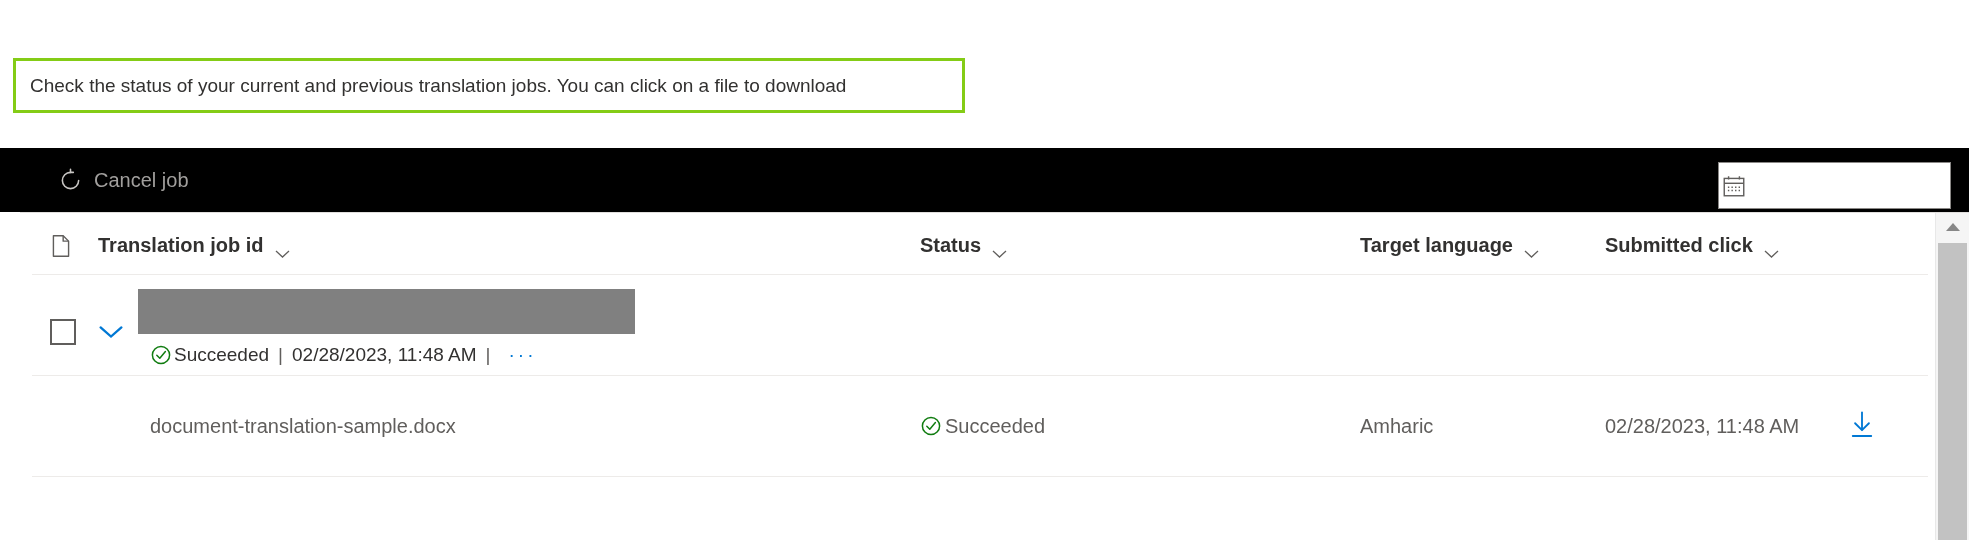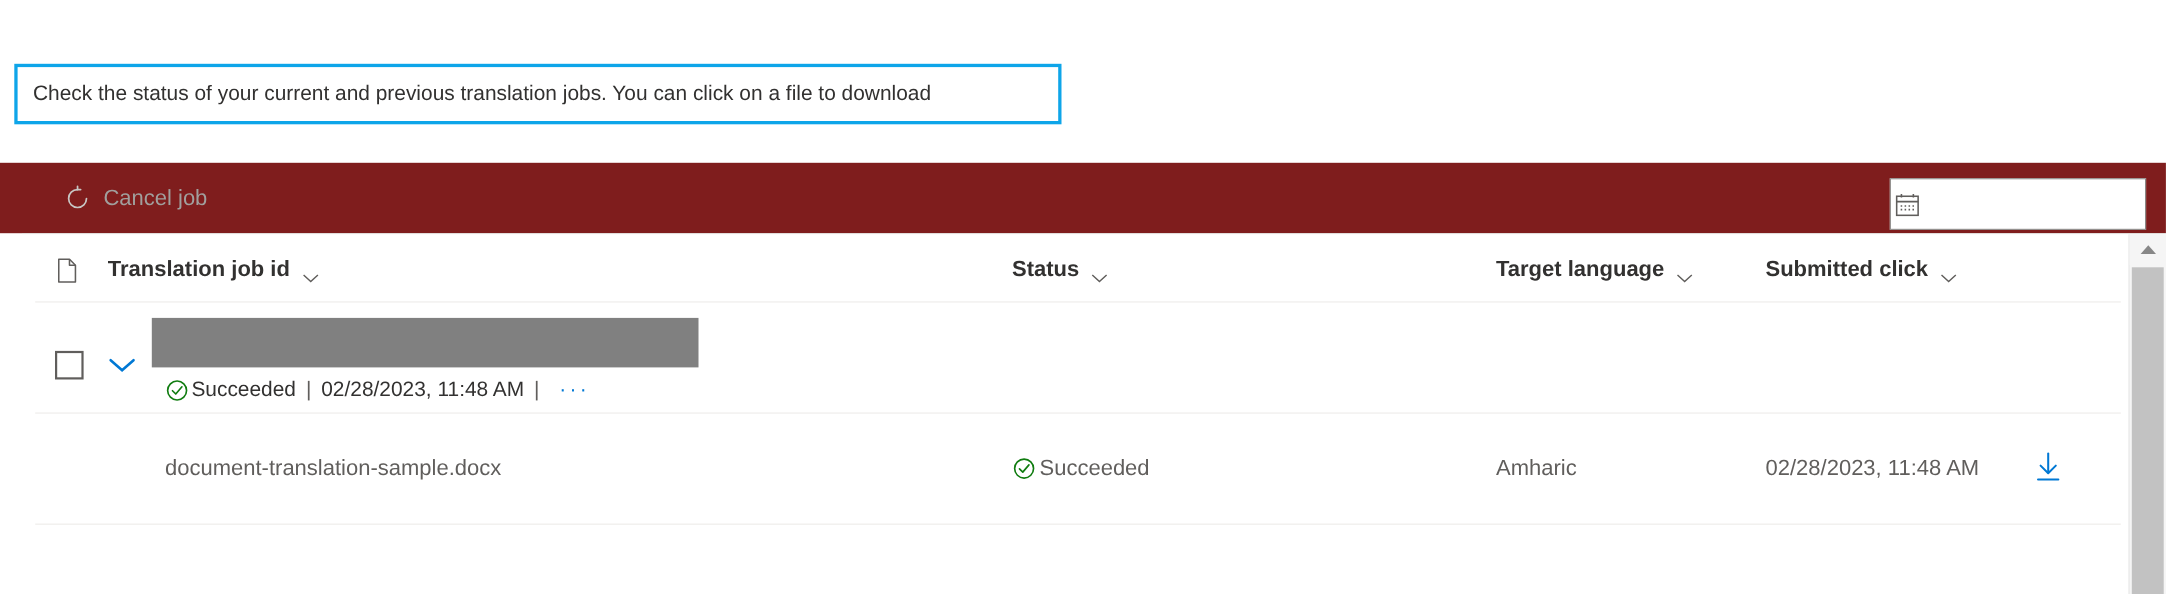--- a/index.html
+++ b/index.html
@@ -33,41 +33,41 @@
     white-space: nowrap;
   }
 
   
   .desc-box {
     position: absolute;
     left: 13px;
     top: 58px;
     width: 952px;
     height: 55px;
-    border: 3px solid #0ea5e9;
+    border: 3px solid #84cc16;
     background: #ffffff;
     display: flex;
     align-items: center;
   }
   .desc-text {
     padding-left: 14px;
     font-size: 19px;
     line-height: 24px;
     color: #323130;
     white-space: nowrap;
   }
 
   
   .command-bar {
     position: absolute;
     left: 0;
     top: 148px;
     width: 1969px;
     height: 64px;
-    background: #7f1d1d;
+    background: #000000;
     text-decoration: underline;
   }
 
   .cmd-button {
     position: absolute;
     left: 52px;
     top: 8px;
     height: 48px;
     display: flex;
     align-items: center;

